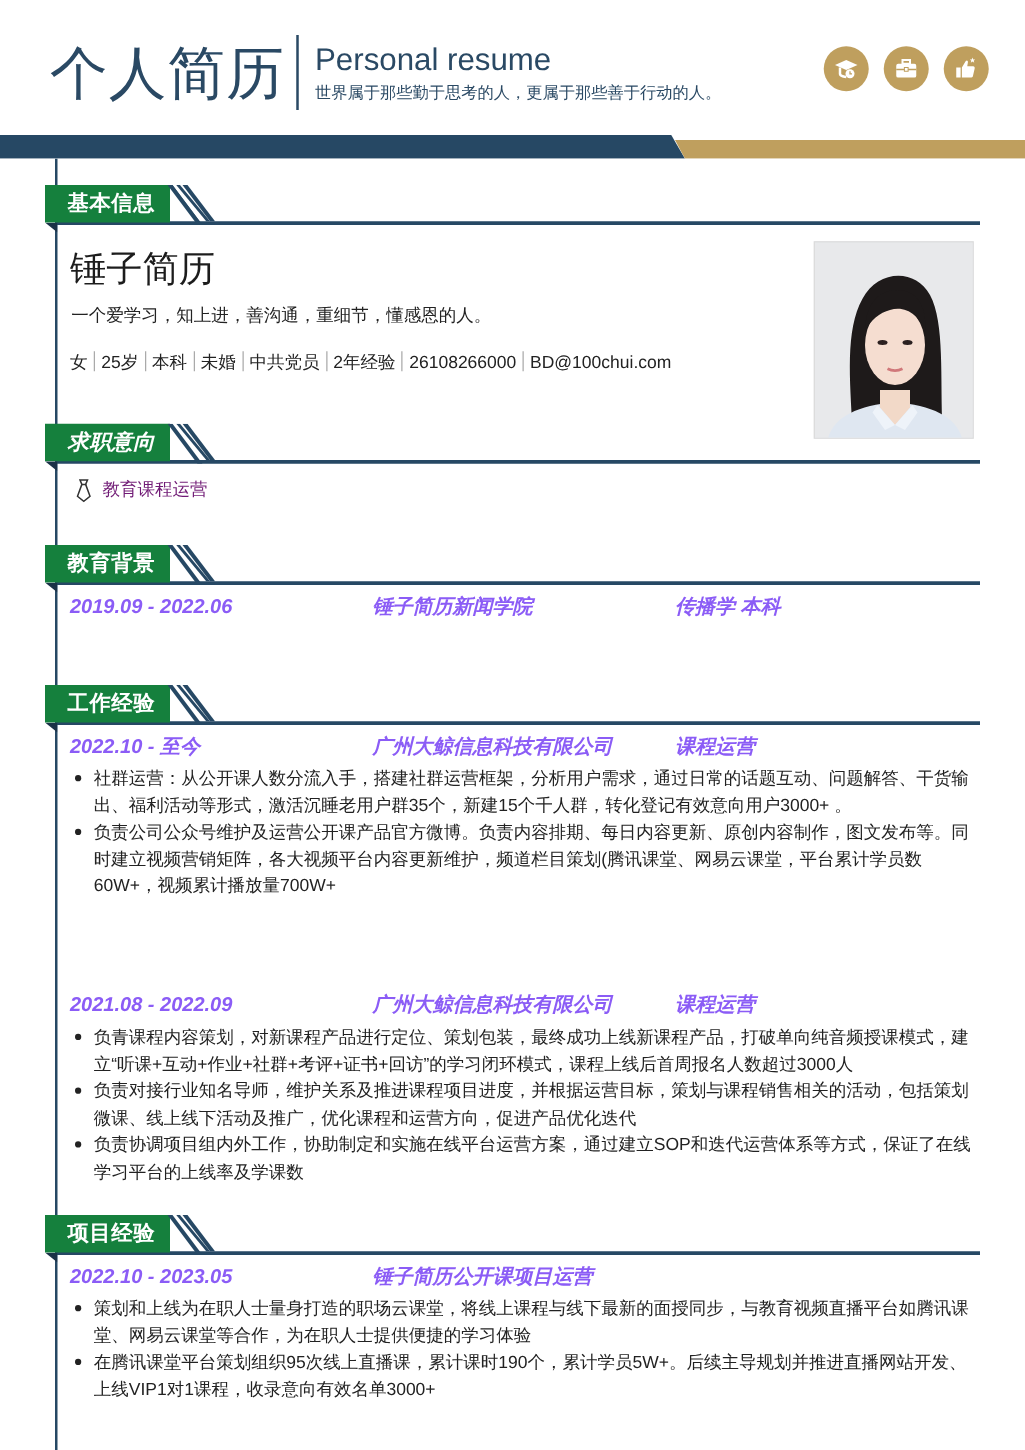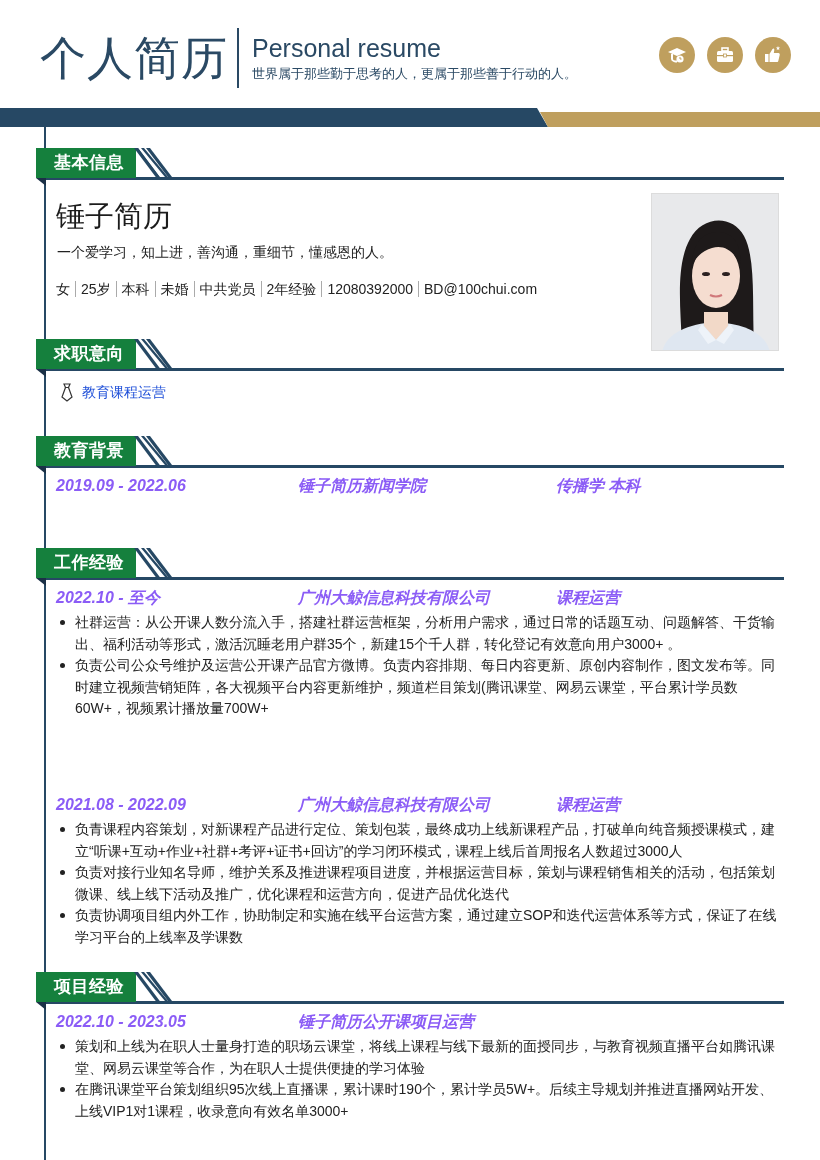--- a/index.html
+++ b/index.html
@@ -32,28 +32,28 @@
 
     
     .name { position: absolute; left: 56px; top: 197px; font-size: 29px; color: #1c1c1c; line-height: 38px; }
     .tagline { position: absolute; left: 57px; top: 242px; font-size: 14px; color: #222; line-height: 20px; }
     .facts { position: absolute; left: 56px; top: 279px; display: flex; font-size: 14px; color: #222; line-height: 20px; }
     .fact-sep { display: inline-block; width: 1px; height: 16px; background: #aaa; margin: 2px 5px 0 5px; }
 
     .photo { position: absolute; left: 651px; top: 193px; width: 128px; height: 158px; background: #e9eaec; border: 1px solid #dcdcdc; overflow: hidden; }
 
     
-    .intent { position: absolute; left: 60px; top: 383px; display: flex; align-items: center; font-size: 14px; color: #1d4ed8; }
+    .intent { position: absolute; left: 60px; top: 383px; display: flex; font-size: 14px; color: #701a75; }
     .intent svg { width: 14px; height: 19px; margin-right: 8px; }
 
     
     .row { position: absolute; left: 56px; font-size: 16px; font-weight: bold; color: #8b5cf6; line-height: 20px; width: 720px; height: 20px; font-style: italic; }
     .row .c1 { position: absolute; left: 0; }
     .row .c2 { position: absolute; left: 242px; }
-    .row .c3 { position: absolute; left: 500px; text-align: right; }
+    .row .c3 { position: absolute; left: 484px; text-align: right; }
 
     .bullets { position: absolute; left: 58px; width: 724px; font-size: 14px; color: #222; line-height: 21.5px; list-style: none; }
     .bullets li { position: relative; padding-left: 17px; }
     .bullets li::before { content: ""; position: absolute; left: 2px; top: 8px; width: 5px; height: 5px; border-radius: 50%; background: #222; }
   </style>
 </head>
 <body>
 
 <div class="hdr-title">个人简历</div>
 <div class="hdr-divider"></div>
@@ -112,41 +112,41 @@
   <span>25岁</span>
     <span class="fact-sep"></span>
   <span>本科</span>
     <span class="fact-sep"></span>
   <span>未婚</span>
     <span class="fact-sep"></span>
   <span>中共党员</span>
     <span class="fact-sep"></span>
   <span>2年经验</span>
     <span class="fact-sep"></span>
-  <span>12080392000</span>
+  <span>26108266000</span>
     <span class="fact-sep"></span>
   <span>BD@100chui.com</span>
 </div>
 
 <div class="photo">
   <svg viewBox="0 0 128 158" width="128" height="158">
     <rect width="128" height="158" fill="#e8e9eb"></rect>
     <path d="M30 150 C28 110 24 70 38 45 C50 22 80 20 92 42 C104 64 100 110 102 150 Z" fill="#1e1a1a"></path>
     <path d="M10 158 C14 140 34 130 64 128 C94 130 114 140 118 158 Z" fill="#dfe7f1"></path>
     <path d="M52 118 L52 132 L64 146 L76 132 L76 118 Z" fill="#f2d9c8"></path>
     <path d="M50 130 L64 146 L56 150 L46 136 Z M78 130 L64 146 L72 150 L82 136 Z" fill="#eef3f9"></path>
     <ellipse cx="64" cy="82" rx="24" ry="32" fill="#f5ddd0"></ellipse>
     <path d="M40 72 C40 48 52 38 66 38 C82 38 90 52 88 72 C84 58 72 50 60 54 C52 56 44 62 40 72 Z" fill="#1e1a1a"></path>
     <ellipse cx="54" cy="80" rx="4" ry="2" fill="#2b2020"></ellipse>
     <ellipse cx="74" cy="80" rx="4" ry="2" fill="#2b2020"></ellipse>
     <path d="M58 101 Q64 104 70 101" stroke="#d0787a" stroke-width="2.2" fill="none"></path>
   </svg>
 </div>
 
-<div class="sec" style="top:339px;">
+<div class="sec" style="top:339px;font-style:italic;">
   <div class="sec-line"></div>
   <div class="sec-tab">
     <span class="sec-tab-label">求职意向</span>
   </div>
   <svg class="sec-stripes" viewBox="0 0 38 32">
       <polygon points="0,0 4,0 28,32 24,32" fill="#264864"></polygon>
       <polygon points="7,0 10,0 34,29 31,29" fill="#264864"></polygon>
       <polygon points="12,0 16,0 38,29 34,29" fill="#264864"></polygon>
     </svg>
   <div class="sec-fold"></div>

